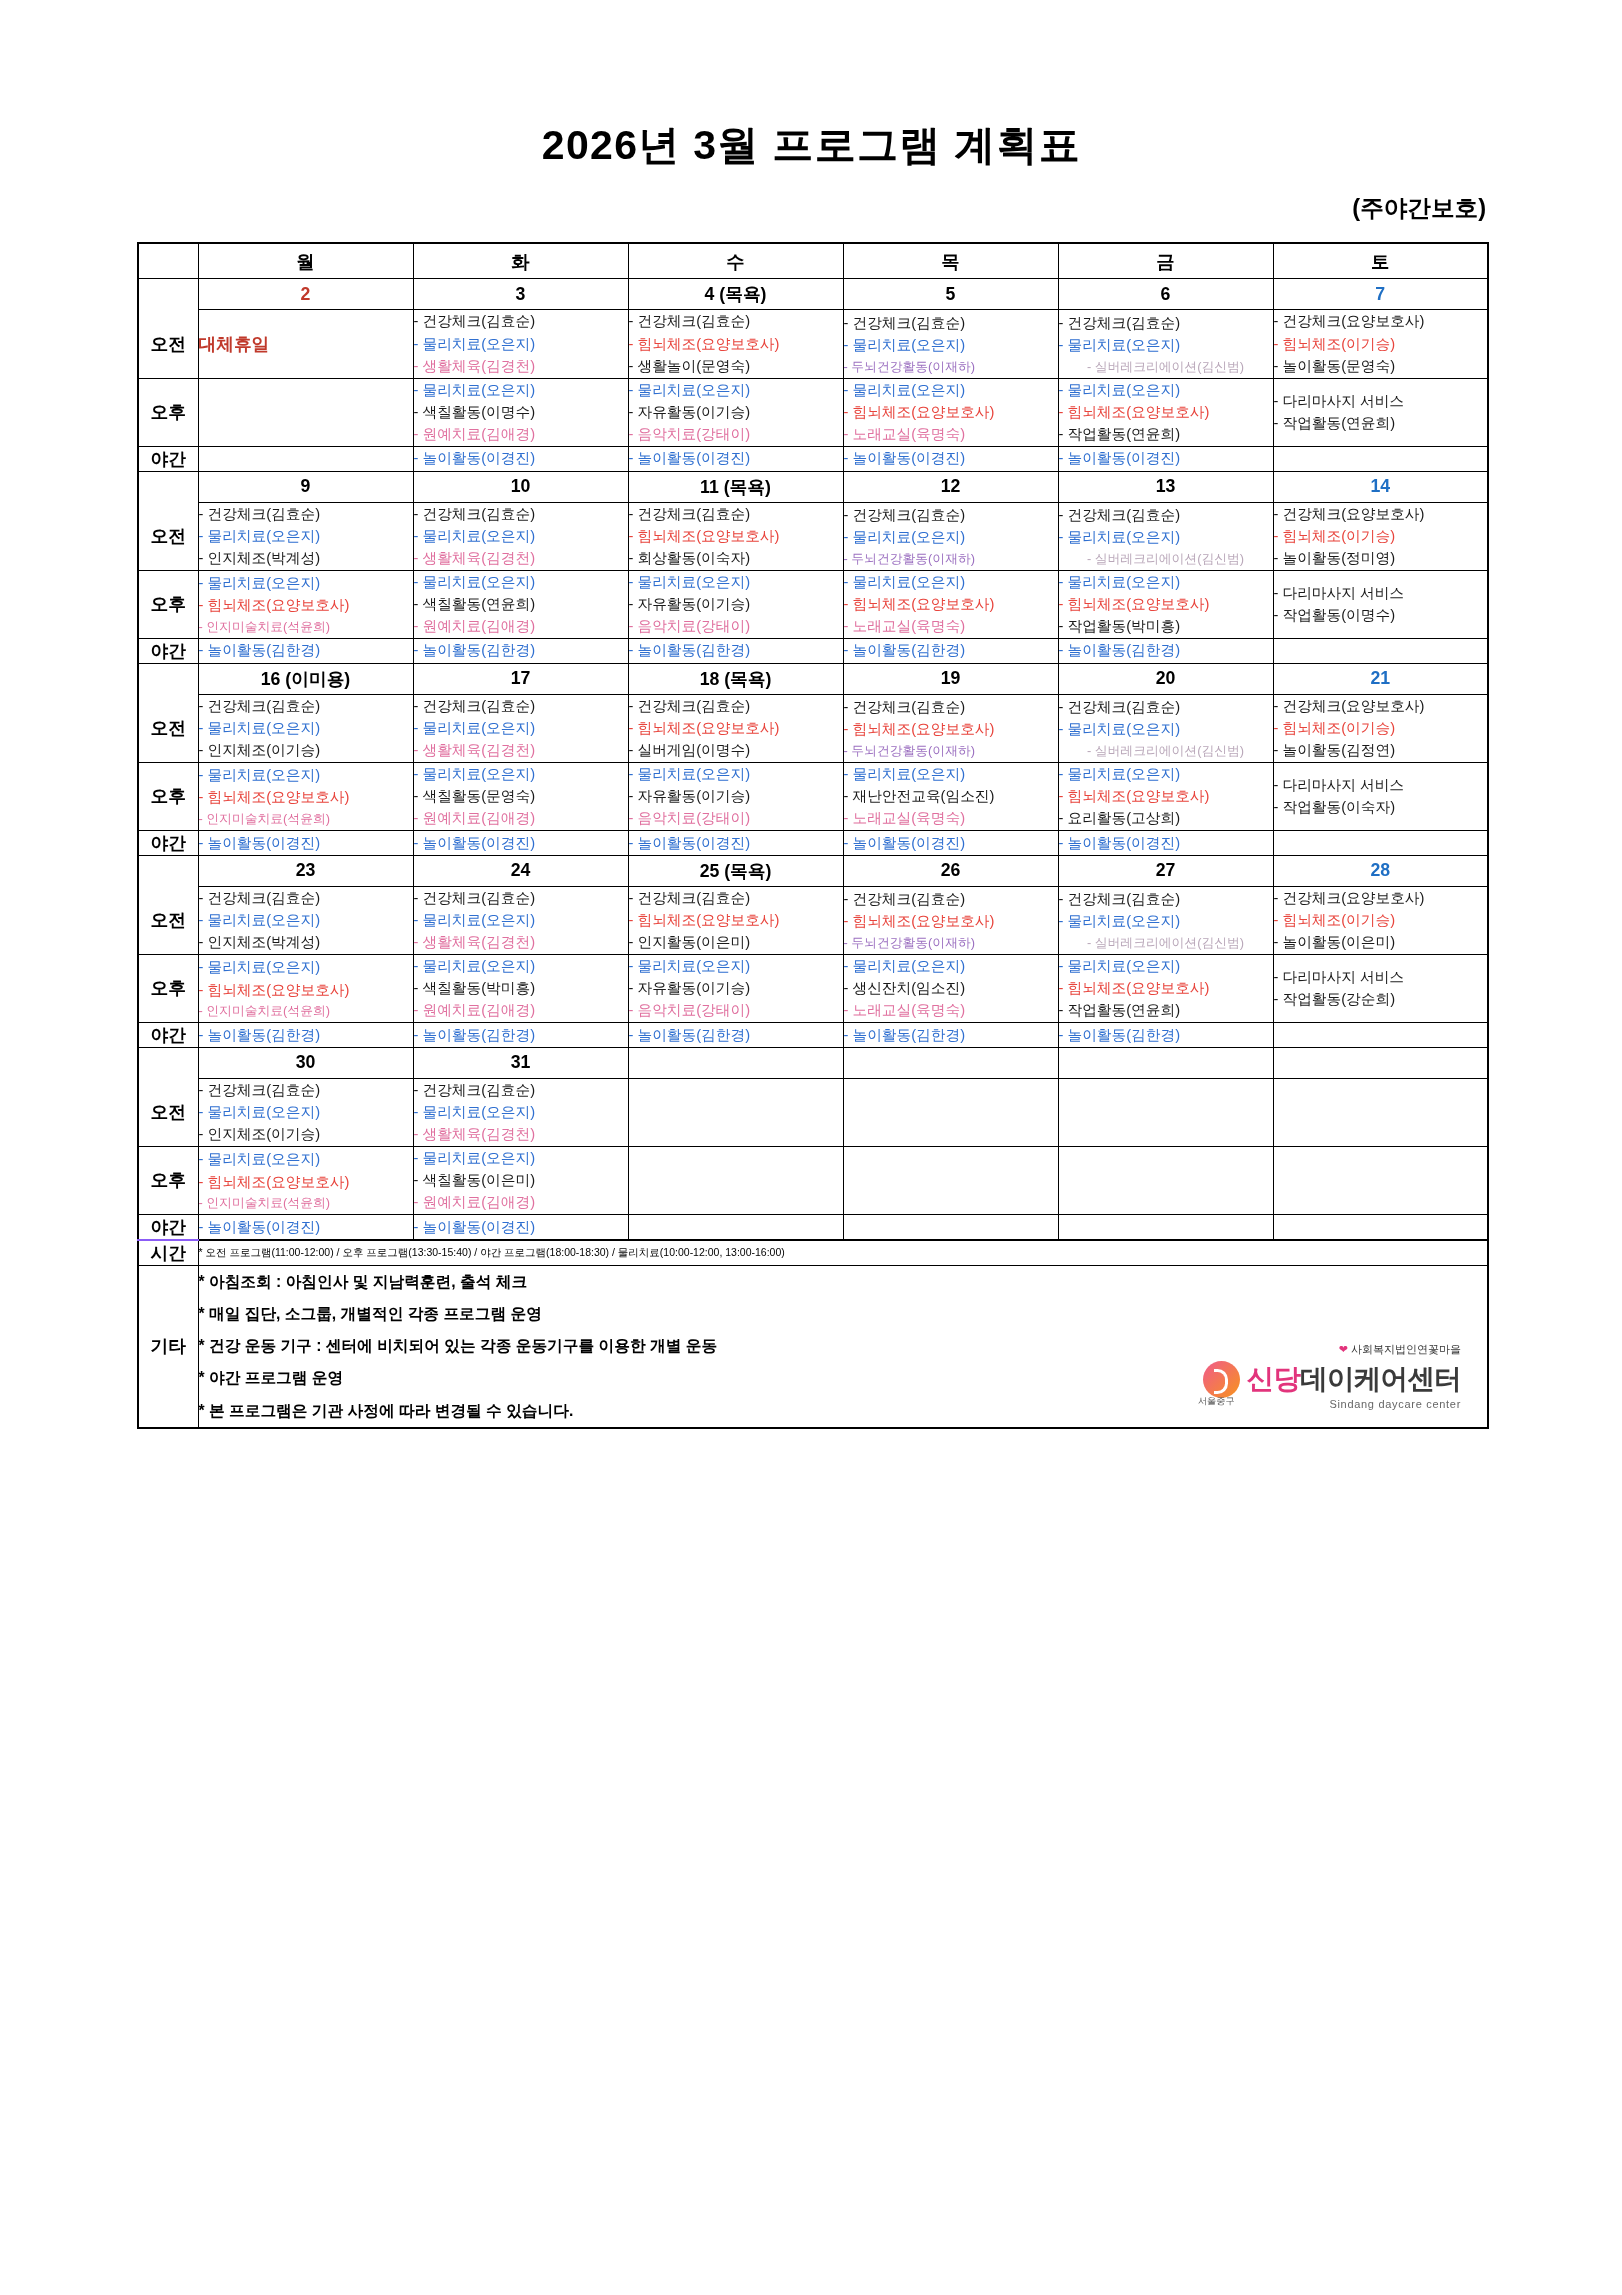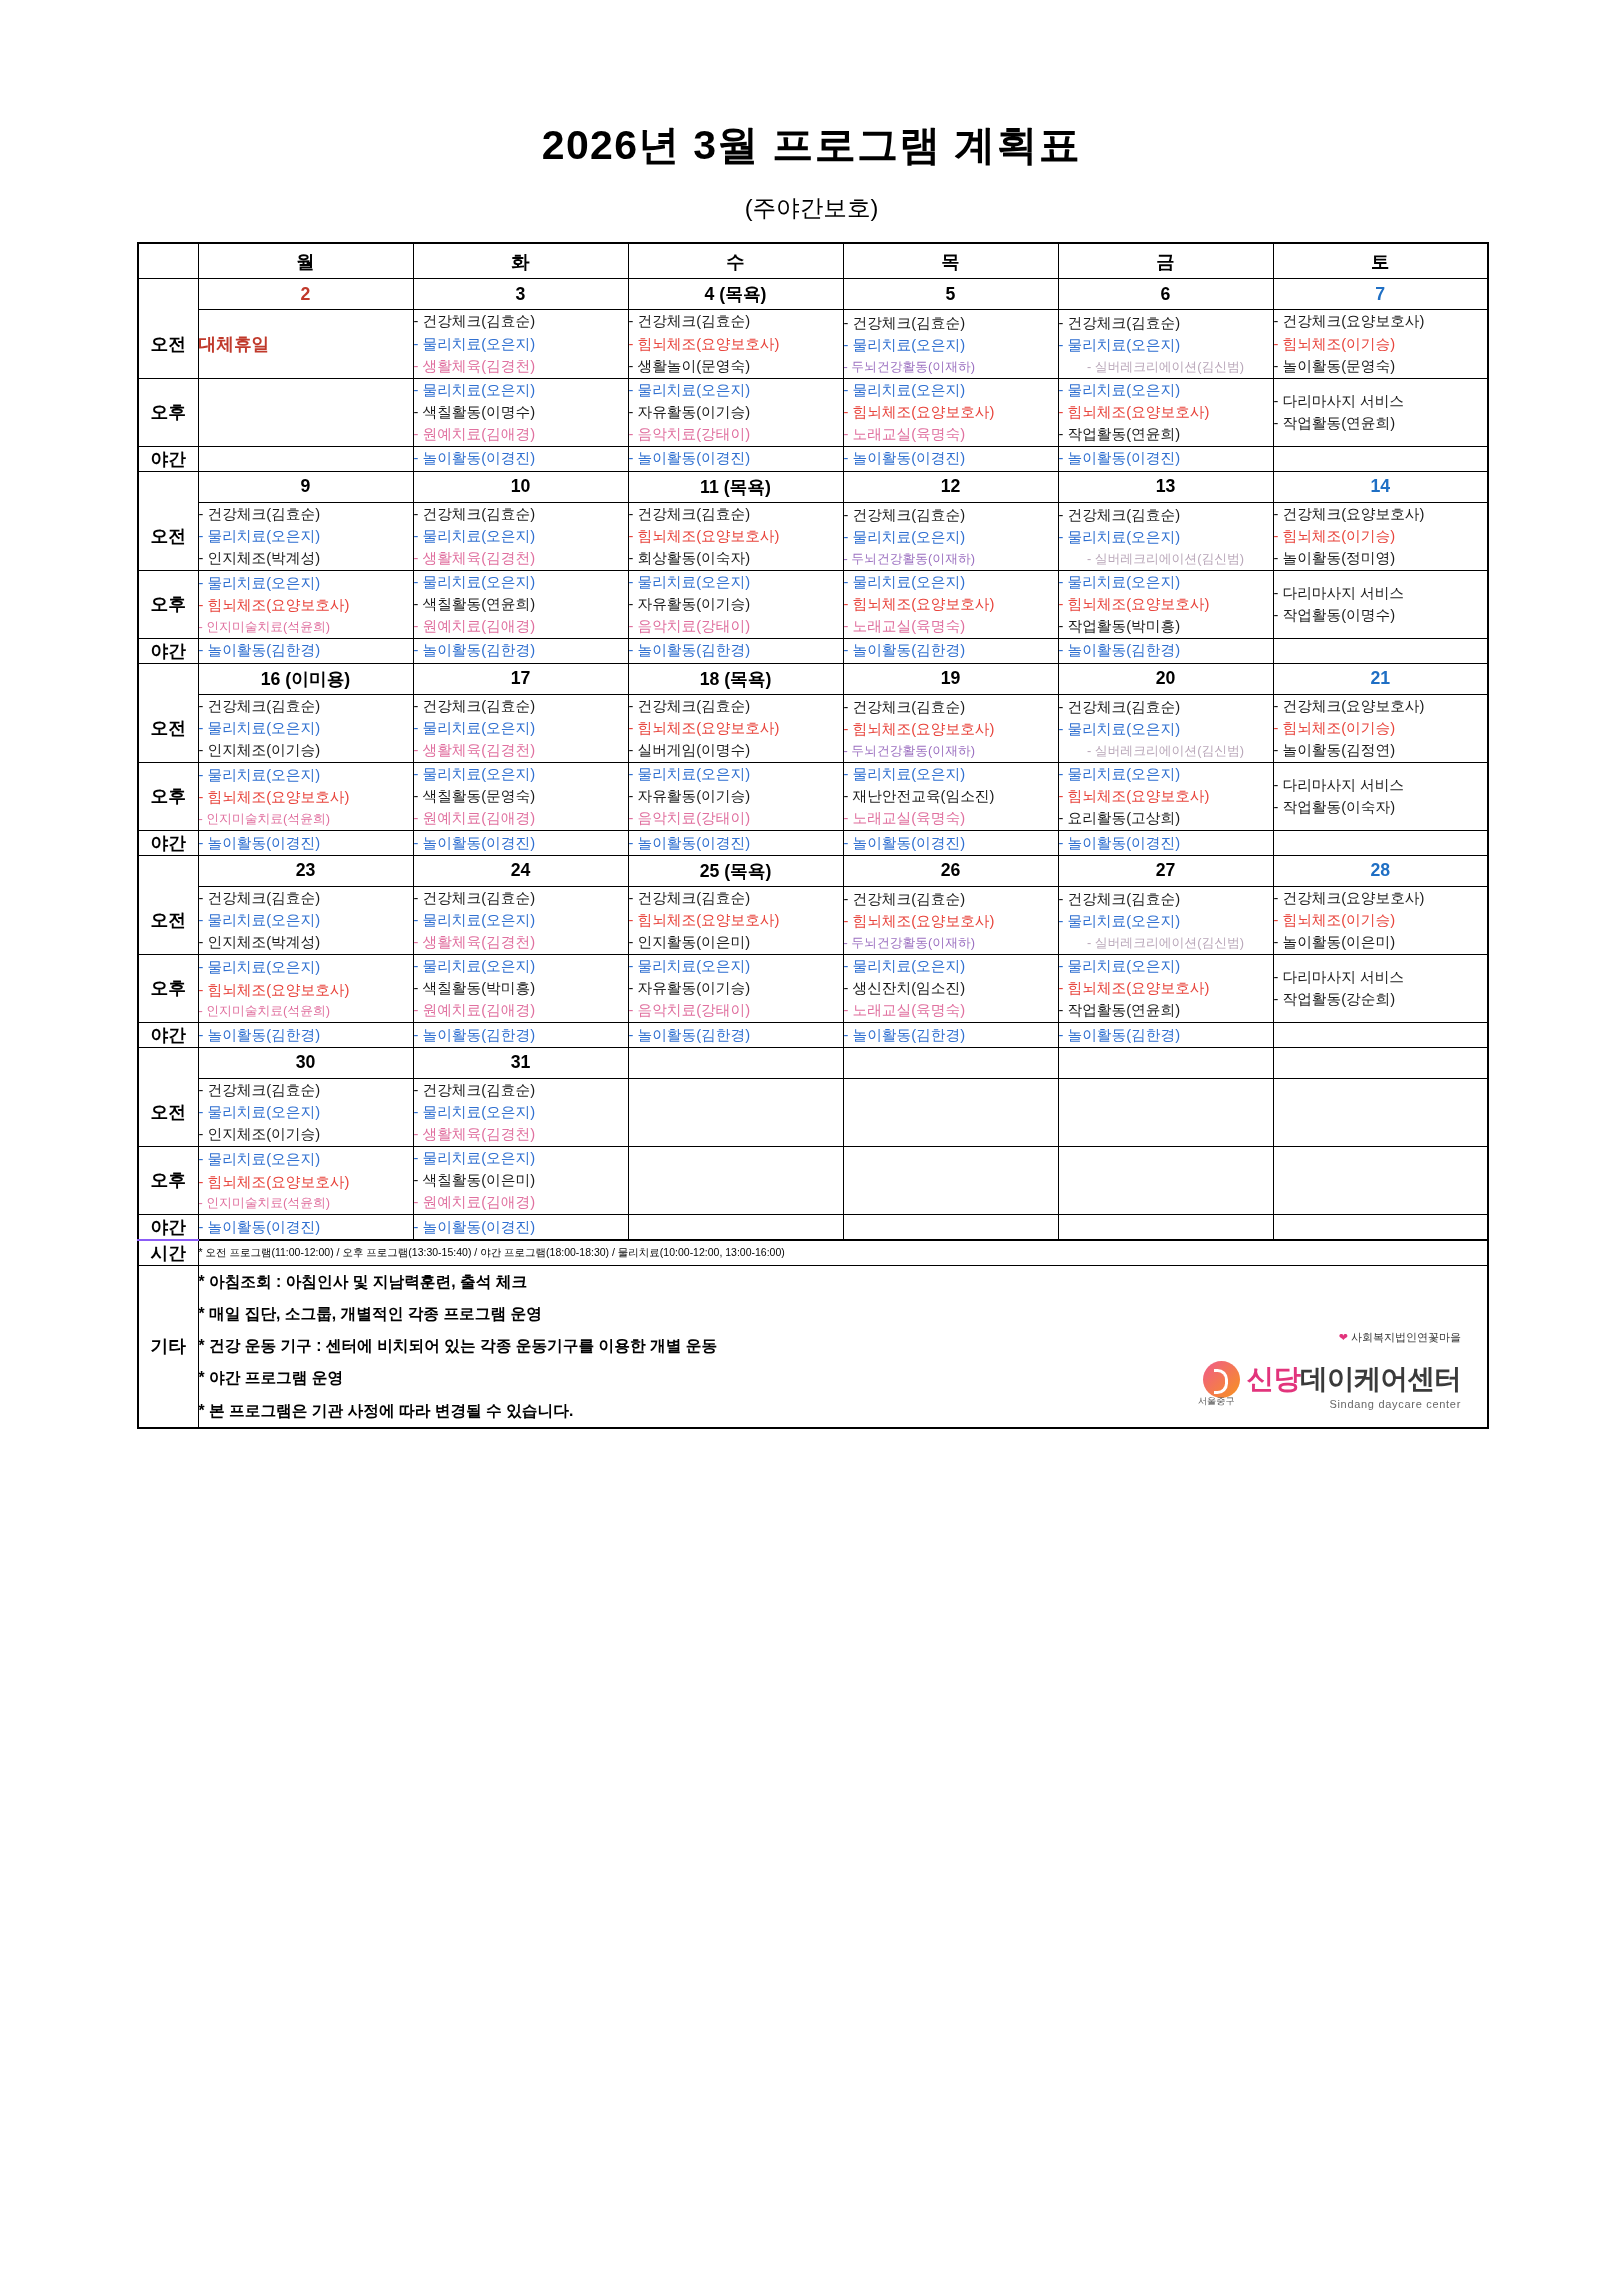--- a/index.html
+++ b/index.html
@@ -23,23 +23,23 @@
     padding: 98px 137px 0 137px;
   }
   .title {
     text-align: center;
     font-size: 41px;
     font-weight: bold;
     letter-spacing: 1.3px;
     margin: 19.6px 0 0 0;
   }
   .subtitle {
-    text-align: center;
+    text-align: right;
     font-size: 23.6px;
-    font-weight: normal;
+    font-weight: bold;
     margin: 19.6px 0 18.3px 0;
   }
   table.cal {
     border-collapse: collapse;
     width: 1348px;
     table-layout: fixed;
     border: 2px solid #000;
   }
   table.cal td, table.cal th {
     border: 1px solid #000;
@@ -105,21 +105,21 @@
   }
   .logo {
     position: absolute;
     right: 26px;
     bottom: 17px;
     text-align: right;
   }
   .logo .lg-top {
     font-size: 11px;
     color: #333;
-    margin-bottom: 16px;
+    margin-bottom: 4px;
   }
   .logo .lg-main {
     display: flex;
     align-items: center;
     gap: 6.5px;
   }
   .logo .lg-mark {
     width: 37px; height: 37px;
     border-radius: 50%;
     background: linear-gradient(135deg,#f05a8c,#f7941d);

